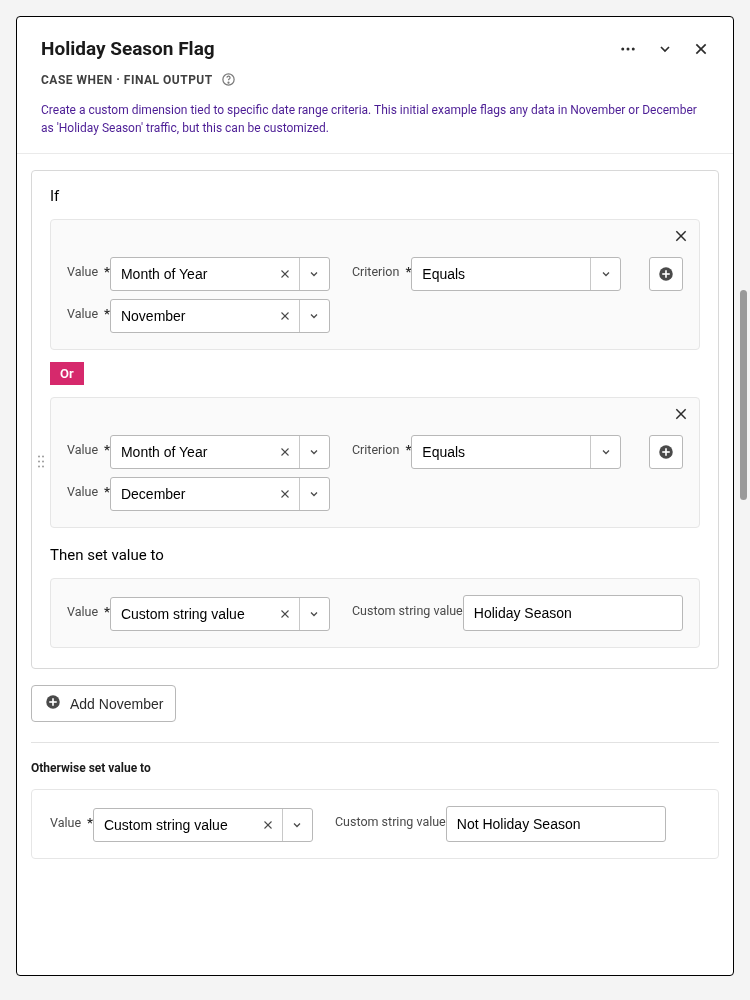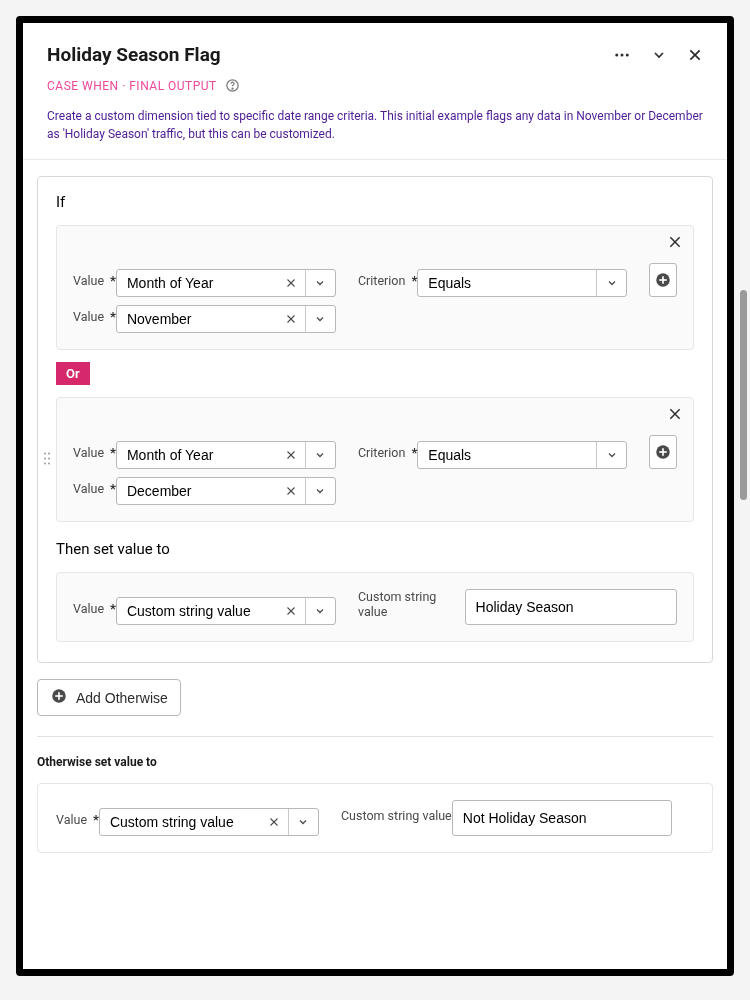--- a/index.html
+++ b/index.html
@@ -6,21 +6,21 @@
   body {
     font-family: -apple-system, BlinkMacSystemFont, "Segoe UI", Roboto, Helvetica, Arial, sans-serif;
     background: #f4f4f4;
     width: 750px;
     height: 1000px;
     overflow: hidden;
     position: relative;
   }
   .panel {
     background: #fff;
-    border: 7px solid #000000;
+    border: 1px solid #000000;
     border-radius: 4px;
     margin: 16px;
     height: 960px;
     overflow: hidden;
     display: flex;
     flex-direction: column;
   }
   .panel-header {
     padding: 20px 24px 16px 24px;
     border-bottom: 1px solid #eaeaea;
@@ -48,23 +48,23 @@
     justify-content: center;
   }
   .subtitle-row {
     margin-top: 12px;
     display: flex;
     align-items: center;
     gap: 8px;
   }
   .subtitle {
     font-size: 12px;
-    font-weight: 400;
+    font-weight: 700;
     letter-spacing: 0.5px;
-    color: #ec4899;
+    color: #404040;
   }
   .description {
     margin-top: 14px;
     font-size: 12px;
     color: #4c1d95;
     line-height: 1.5;
   }
   .panel-body {
     padding: 16px 14px;
     flex: 1;
@@ -121,21 +121,21 @@
     display: inline-flex;
     align-items: center;
     gap: 6px;
   }
   .asterisk { font-size: 13px; color: #2c2c2c; font-weight: 700; }
   .combo {
     display: inline-flex;
     border: 1px solid #b8b8b8;
     border-radius: 3px;
     background: #fff;
-    height: 28px;
+    height: 34px;
   }
   .combo-input {
     border: none;
     outline: none;
     font-size: 14px;
     padding: 0 10px;
     width: 160px;
     background: transparent;
   }
   .combo-clear {
@@ -476,21 +476,21 @@
     </div>
 
     <button class="add-condition-btn">
       <span>
         <svg width="18" height="18" viewBox="0 0 24 24">
             <circle cx="12" cy="12" r="9" fill="#4a4a4a"></circle>
             <line x1="12" y1="7" x2="12" y2="17" stroke="#fff" stroke-width="2.2"></line>
             <line x1="7" y1="12" x2="17" y2="12" stroke="#fff" stroke-width="2.2"></line>
           </svg>
       </span>
-      <span>Add Otherwise</span>
+      <span>Add November</span>
     </button>
 
     <hr class="divider">
 
     <div class="otherwise-block">
       <div class="otherwise-heading">Otherwise set value to</div>
       <div class="otherwise-card">
         <div class="row">
           <div class="field">
             <span class="field-label">

